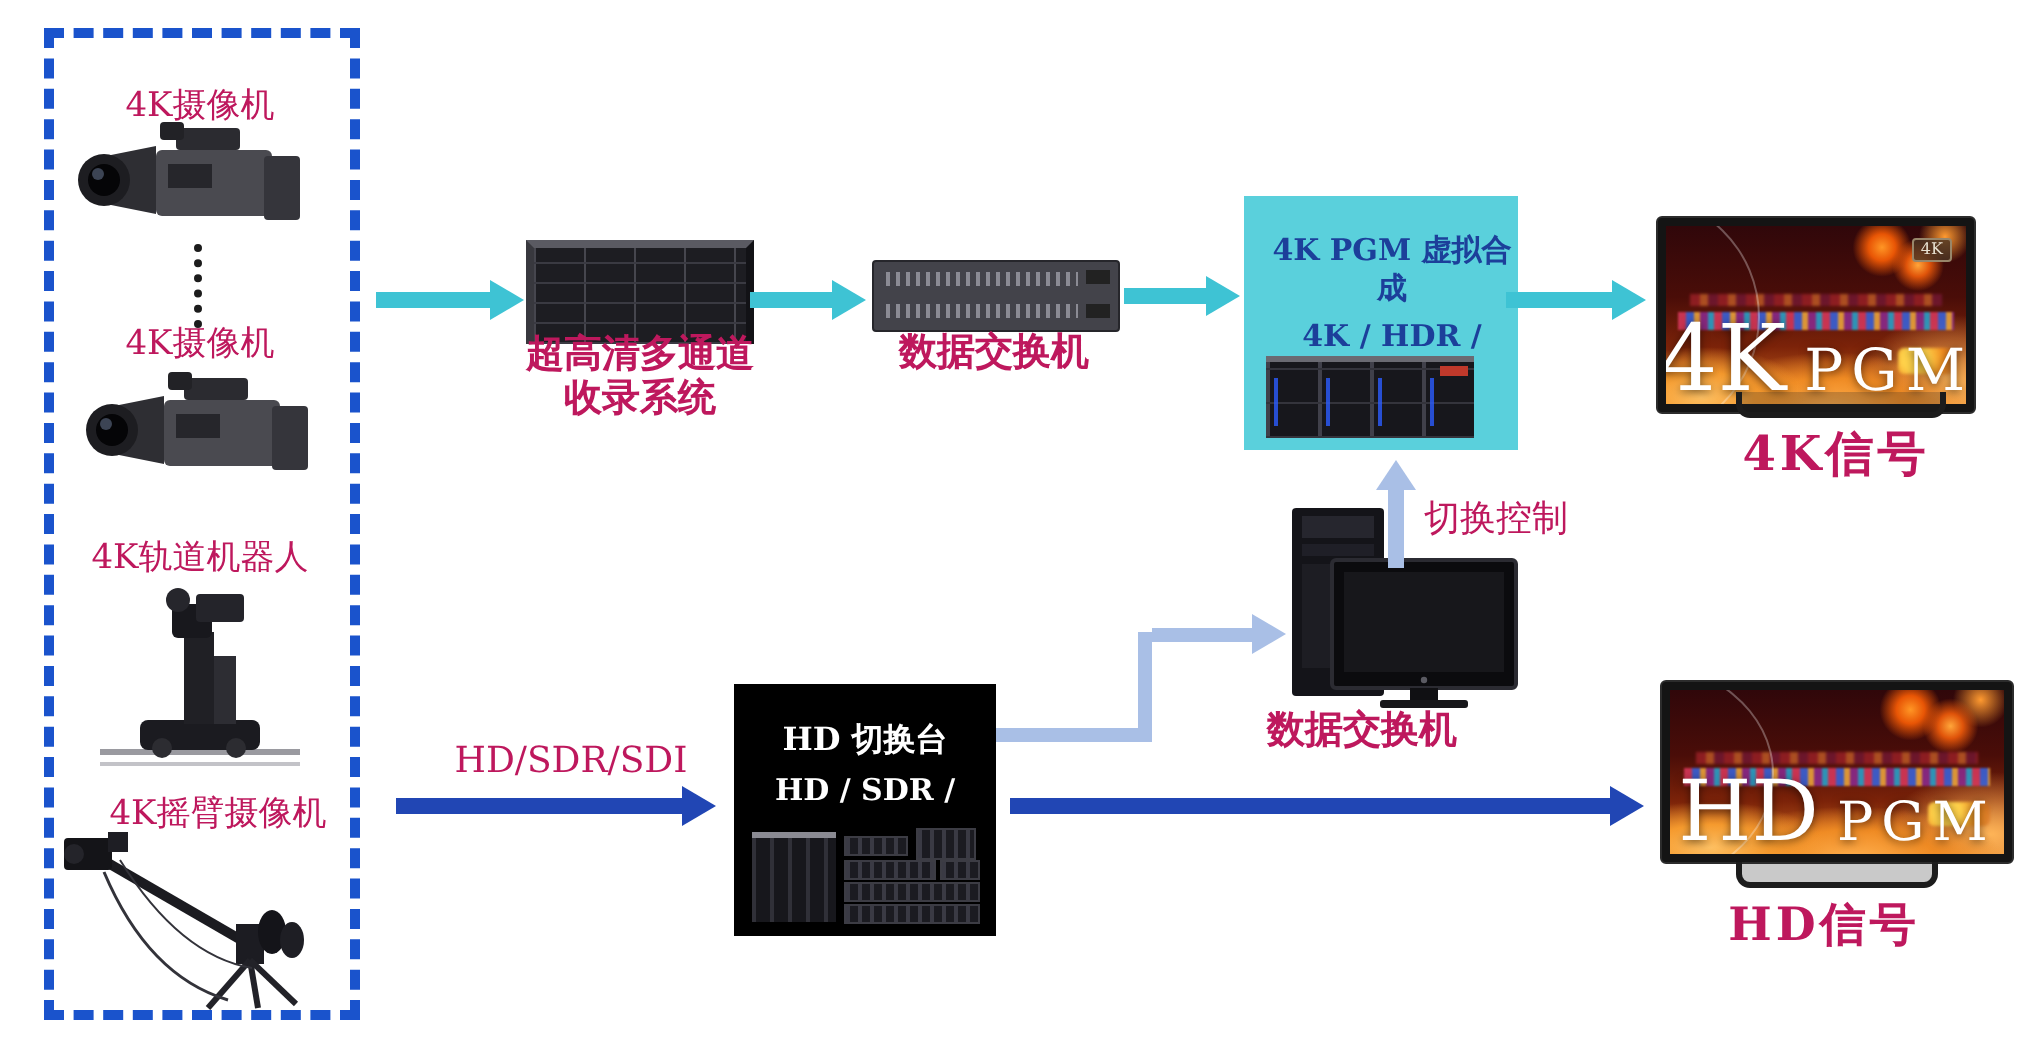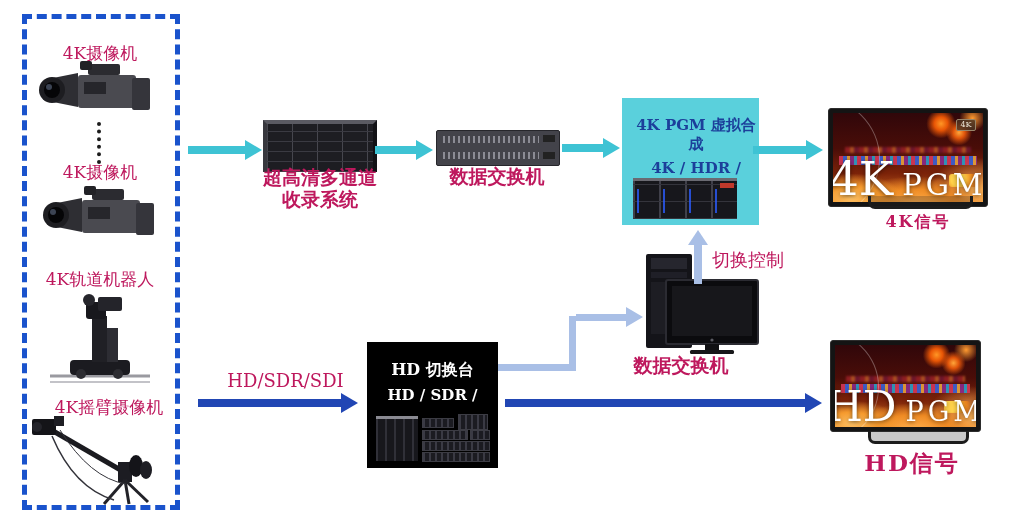--- a/index.html
+++ b/index.html
@@ -215,21 +215,21 @@
       <div class="scr-logo"></div>
       <div class="scr-text">
         <span class="big">4K</span>
         <span class="small">PGM</span>
       </div>
     </div>
   </div>
   <div class="abs" style="left:828px;top:196px;width:185px;">
     <div class="stand"></div>
   </div>
-  <div class="lbl" style="left:838px;top:213px;width:160px;font-size:16px;font-weight:600;letter-spacing:2px;">4K信号</div>
+  <div class="lbl" style="left:838px;top:213px;width:160px;font-size:24px;font-weight:600;letter-spacing:2px;">4K信号</div>
 
   <div class="lbl" style="left:213px;top:371px;width:145px;font-size:18px;">HD/SDR/SDI</div>
 
   <div class="harrow blue" style="left:198px;top:393px;width:160px;">
     <div class="shaft"></div>
       <div class="head"></div>
   </div>
 
   <div class="proc hdbox">
     <div class="l1" style="font-size:16px;">HD 切换台</div>
@@ -268,21 +268,21 @@
     <rect x="62" y="98" width="44" height="4" rx="1.5" fill="#17171a"></rect>
   </svg>
   <div class="lbl" style="left:600px;top:355px;width:162px;font-size:19px;font-weight:600;">数据交换机</div>
 
   <div class="uparrow" style="left:688px;top:230px;width:20px;height:54px;">
     <div class="head"></div>
       <div class="shaft"></div>
   </div>
   <div class="lbl" style="left:712px;top:250px;width:90px;font-size:18px;text-align:left;">切换控制</div>
 
-  <div class="tv" style="left:830px;top:340px;width:151px;height:92px;">
+  <div class="tv" style="left:830px;top:340px;width:177px;height:92px;">
     <div class="screen">
       <div class="performers2"></div>
       <div class="performers"></div>
       <div class="glare"></div>
       <div class="scr-logo"></div>
       <div class="scr-text">
         <span class="big" style="font-size:42px;">HD</span>
         <span class="small" style="font-size:27px;">PGM</span>
       </div>
     </div>

